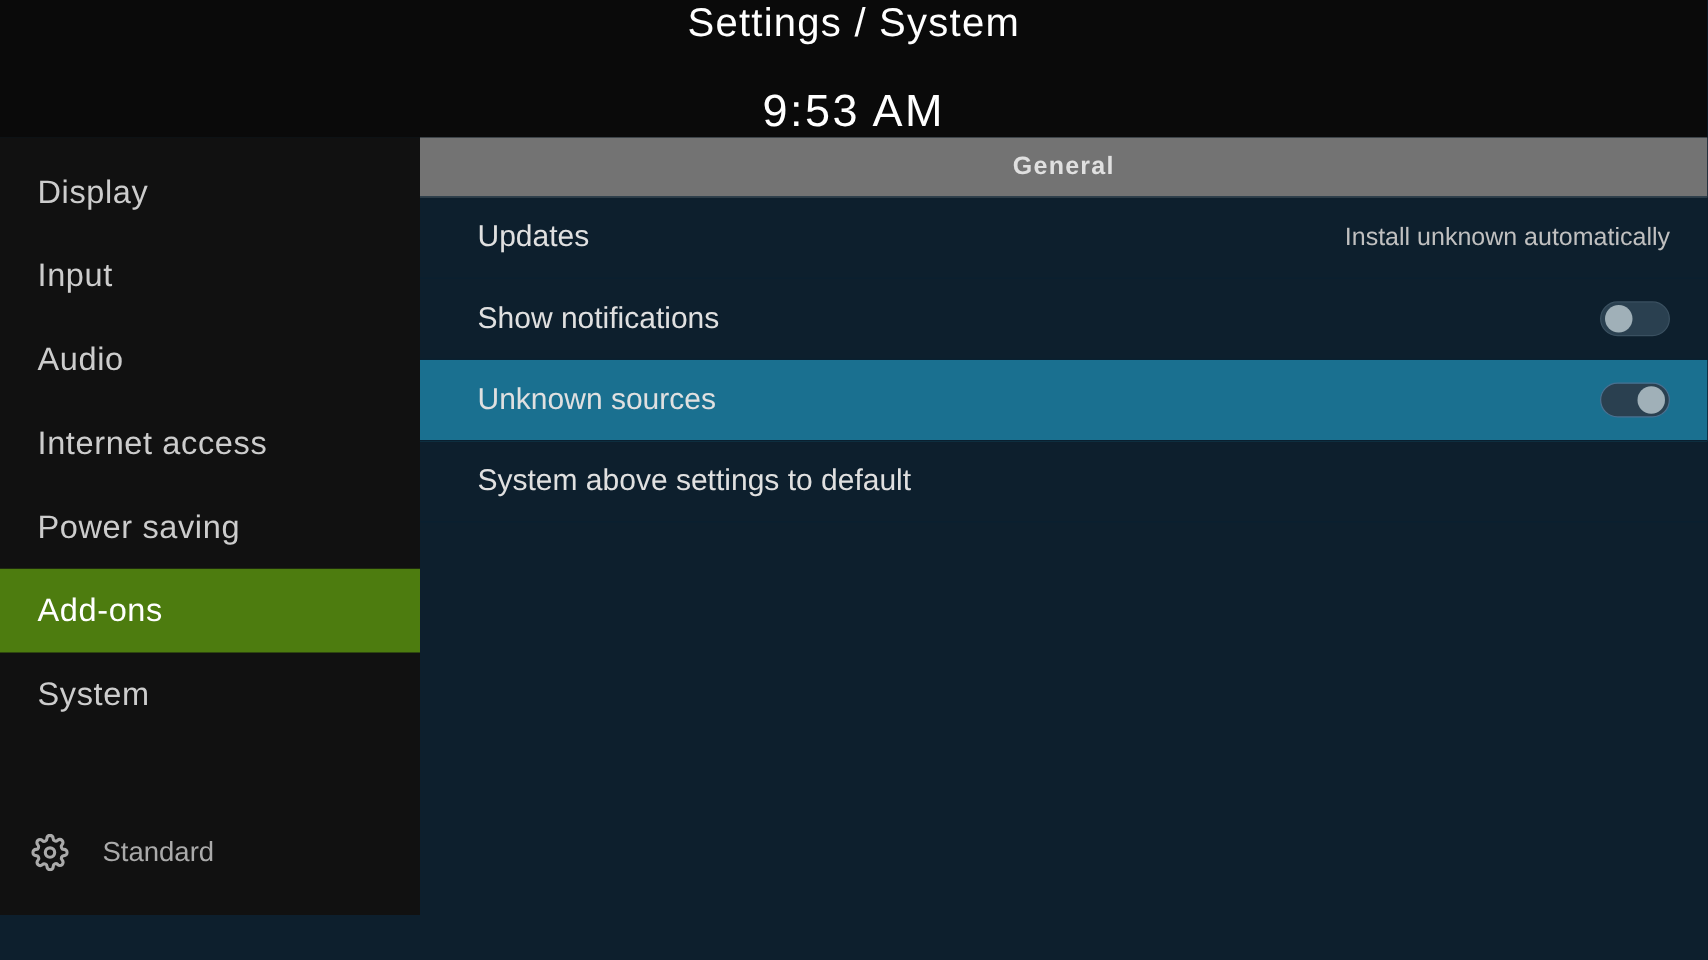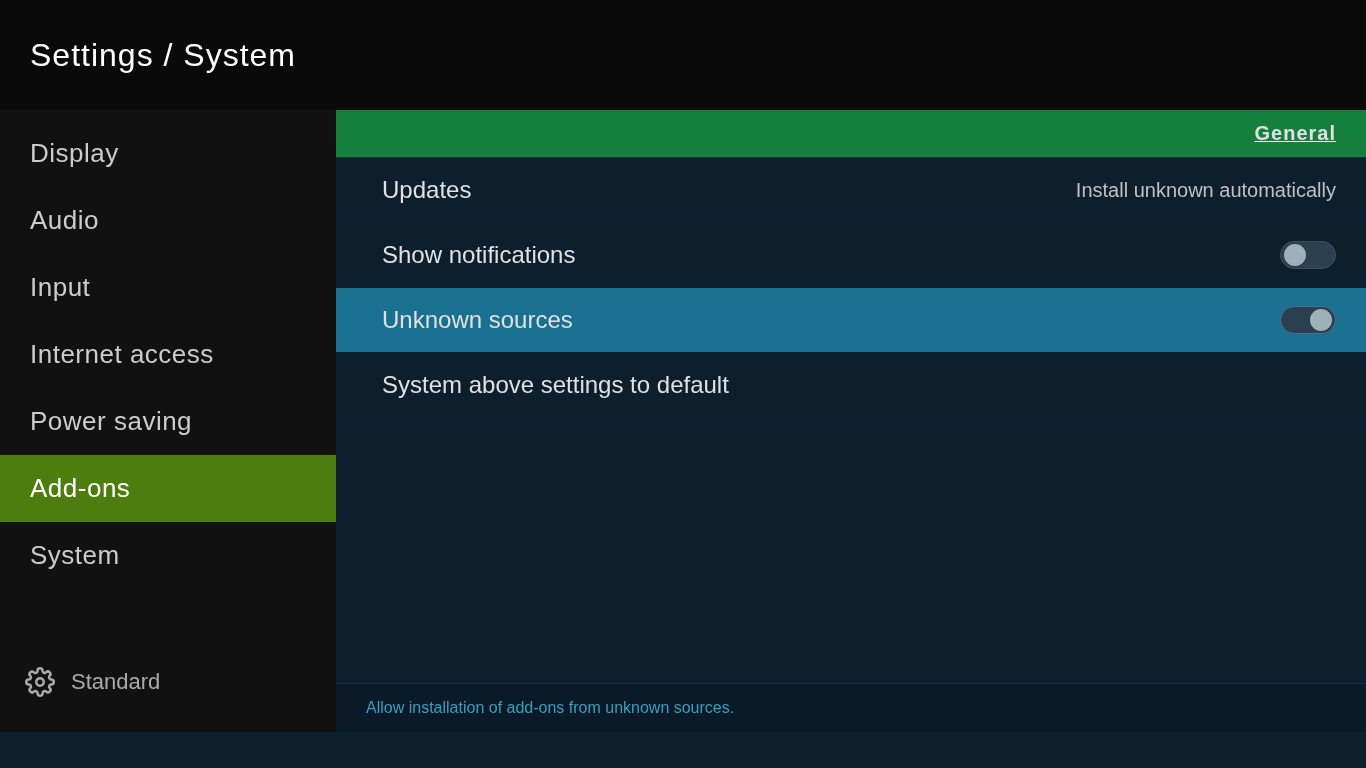--- a/index.html
+++ b/index.html
@@ -15,20 +15,21 @@
 
     
     .header {
       width: 100%;
       height: 110px;
       background: #0a0a0a;
       display: flex;
       align-items: center;
       justify-content: space-between;
       padding: 0 30px;
+      flex-direction: column;
     }
 
     .header-title {
       font-size: 32px;
       font-weight: 300;
       color: #ffffff;
       letter-spacing: 1px;
     }
 
     .header-time {
@@ -72,21 +73,21 @@
 
     .sidebar-item.active {
       background: #4d7c0f;
       color: #ffffff;
     }
 
     .sidebar-footer {
       display: flex;
       align-items: center;
       padding: 15px 25px;
-      gap: 16px;
+      gap: 27px;
     }
 
     .gear-icon {
       width: 30px;
       height: 30px;
       color: #aaaaaa;
     }
 
     .sidebar-footer-label {
       font-size: 22px;
@@ -97,25 +98,24 @@
     
     .content {
       flex: 1;
       background: #0d1f2d;
       display: flex;
       flex-direction: column;
     }
 
     
     .section-header {
-      background: #15803d;
+      background: #737373;
       padding: 12px 30px;
       border-bottom: 1px solid #1a3040;
-      text-align: right;
-      text-decoration: underline;
+      text-align: center;
     }
 
     .section-header-title {
       font-size: 20px;
       font-weight: 600;
       color: #e0e0e0;
       letter-spacing: 1px;
     }
 
     
@@ -196,35 +196,36 @@
       font-size: 16px;
       color: #3a9fbd;
       font-weight: 300;
     }
   </style>
 </head>
 <body>
 
 <div class="header">
   <span class="header-title">Settings / System</span>
+  <span class="header-time">9:53 AM</span>
 </div>
 
 <div class="main">
 
   <div class="sidebar">
     <div class="sidebar-nav">
 
       <div class="sidebar-item">
         <span>Display</span>
       </div>
       <div class="sidebar-item">
+        <span>Input</span>
+      </div>
+      <div class="sidebar-item">
         <span>Audio</span>
-      </div>
-      <div class="sidebar-item">
-        <span>Input</span>
       </div>
       <div class="sidebar-item">
         <span>Internet access</span>
       </div>
       <div class="sidebar-item">
         <span>Power saving</span>
       </div>
       <div class="sidebar-item active">
         <span>Add-ons</span>
       </div>
@@ -269,18 +270,15 @@
           <div class="toggle-knob"></div>
         </div>
       </div>
 
       <div class="setting-row">
         <span class="setting-label">System above settings to default</span>
       </div>
 
     </div>
 
-    <div class="bottom-hint">
-      <span class="hint-text">Allow installation of add-ons from unknown sources.</span>
-    </div>
 
   </div>
 </div>
 
 </body></html>

